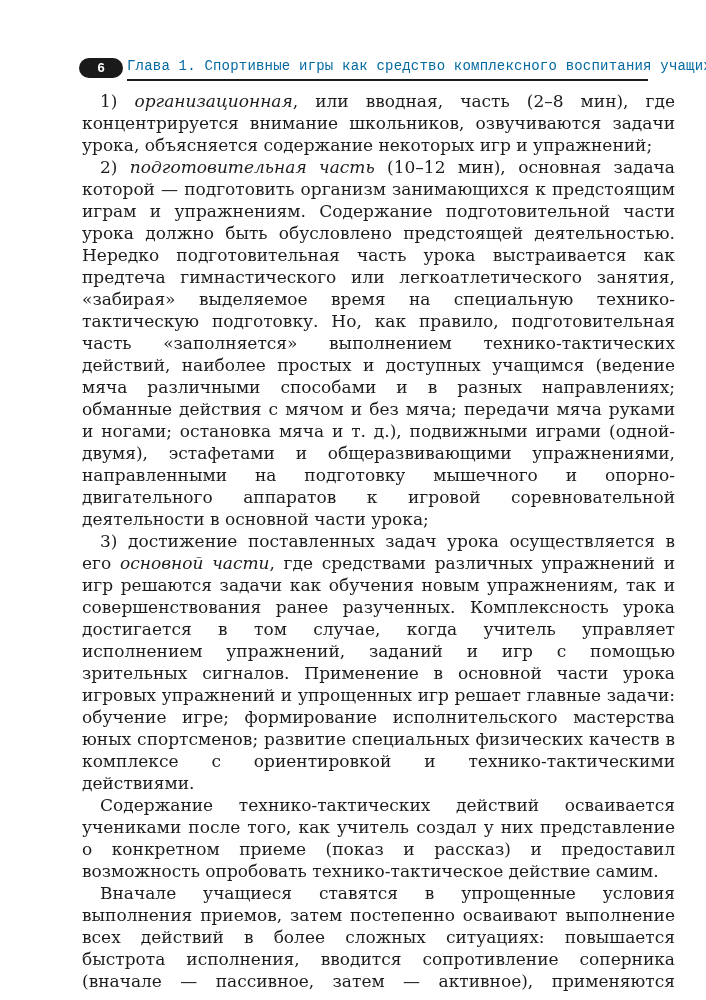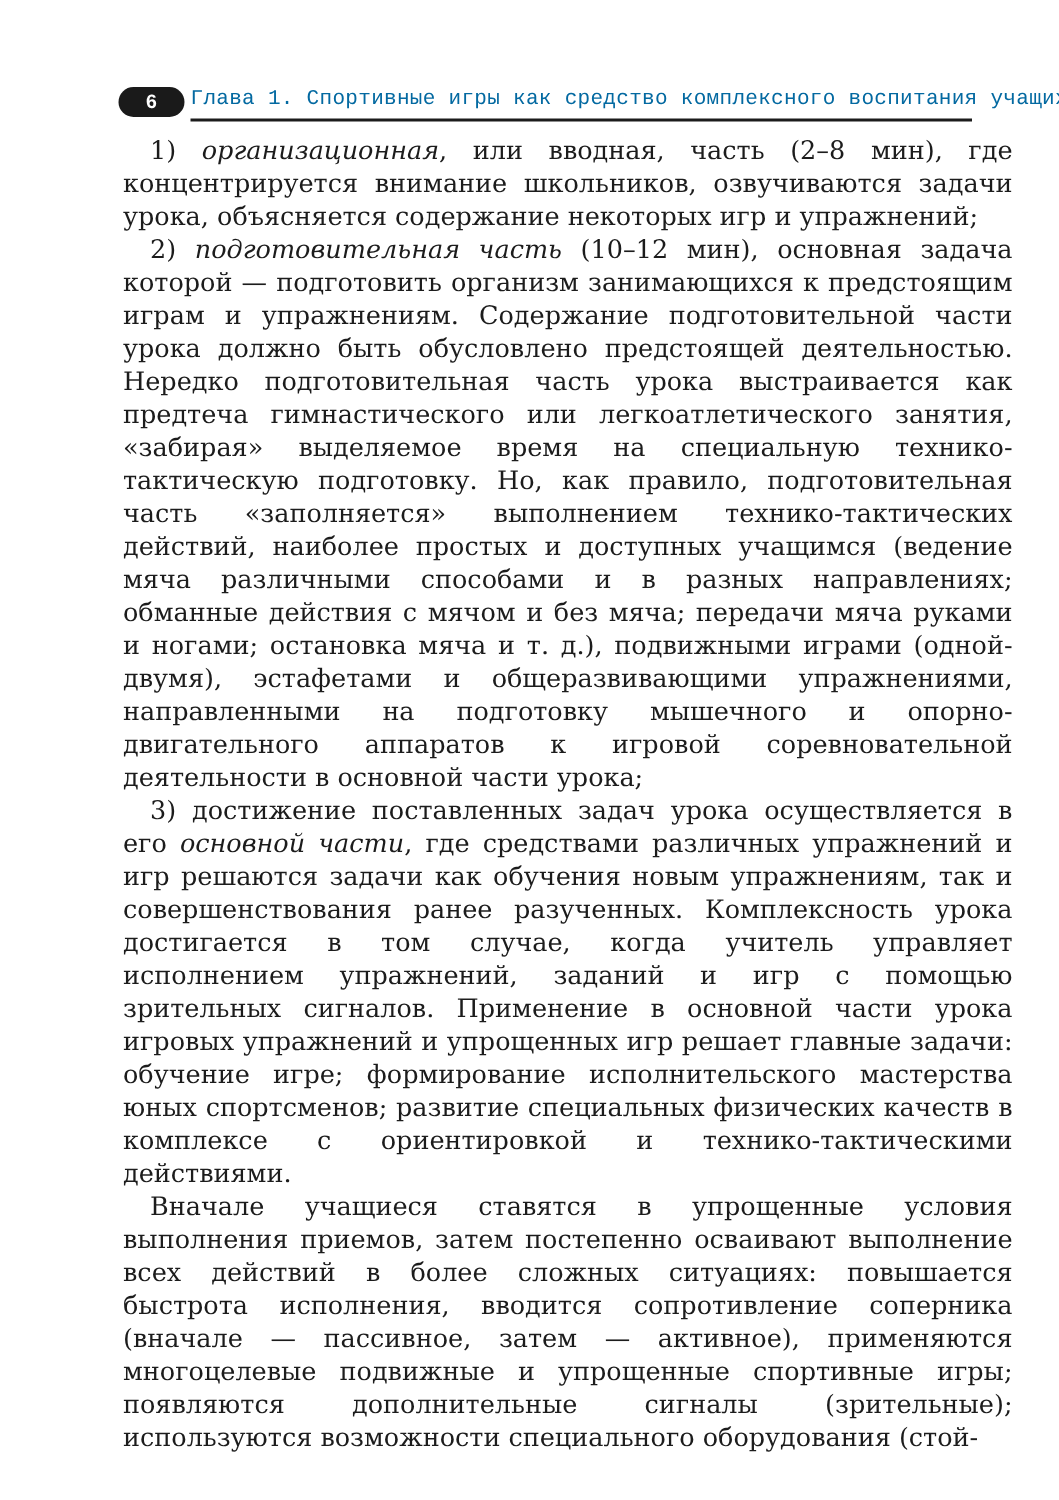--- a/index.html
+++ b/index.html
@@ -83,16 +83,17 @@
     <span class="page-number-badge">6</span>
     <div class="running-header">
       <span class="running-header-text">Глава 1. Спортивные игры как средство комплексного воспитания учащихся</span>
     </div>
   </header>
 
   <main class="body-text" lang="ru">
       <p><span>1) </span><em>организационная</em><span>, или вводная, часть (2–8 мин), где концентрируется внимание школьников, озвучиваются задачи урока, объясняется содержание некоторых игр и упражнений;</span></p>
       <p><span>2) </span><em>подготовительная часть</em><span> (10–12 мин), основная задача которой — подготовить организм занимающихся к предстоящим играм и упражнениям. Содержание подготовительной части урока должно быть обусловлено предстоящей деятельностью. Нередко подготовительная часть урока выстраивается как предтеча гимнастического или легкоатлетического занятия, «забирая» выделяемое время на специальную технико-тактическую подготовку. Но, как правило, подготовительная часть «заполняется» выполнением технико-тактических действий, наиболее простых и доступных учащимся (ведение мяча различными способами и в разных направлениях; обманные действия с мячом и без мяча; передачи мяча руками и ногами; остановка мяча и т. д.), подвижными играми (одной-двумя), эстафетами и общеразвивающими упражнениями, направленными на подготовку мышечного и опорно-двигательного аппаратов к игровой соревновательной деятельности в основной части урока;</span></p>
       <p><span>3) достижение поставленных задач урока осуществляется в его </span><em>основной части</em><span>, где средствами различных упражнений и игр решаются задачи как обучения новым упражнениям, так и совершенствования ранее разученных. Комплексность урока достигается в том случае, когда учитель управляет исполнением упражнений, заданий и игр с помощью зрительных сигналов. Применение в основной части урока игровых упражнений и упрощенных игр решает главные задачи: обучение игре; формирование исполнительского мастерства юных спортсменов; развитие специальных физических качеств в комплексе с ориентировкой и технико-тактическими действиями.</span></p>
+      <p><span>Содержание технико-тактических действий осваивается учениками после того, как учитель создал у них представление о конкретном приеме (показ и рассказ) и предоставил возможность опробовать технико-тактическое действие самим.</span></p>
       <p><span>Вначале учащиеся ставятся в упрощенные условия выполнения приемов, затем постепенно осваивают выполнение всех действий в более сложных ситуациях: повышается быстрота исполнения, вводится сопротивление соперника (вначале — пассивное, затем — активное), применяются многоцелевые подвижные и упрощенные спортивные игры; появляются дополнительные сигналы (зрительные); используются возможности специального оборудования (стой-</span></p>
     </main>
 
 </div>
 
 </body></html>

